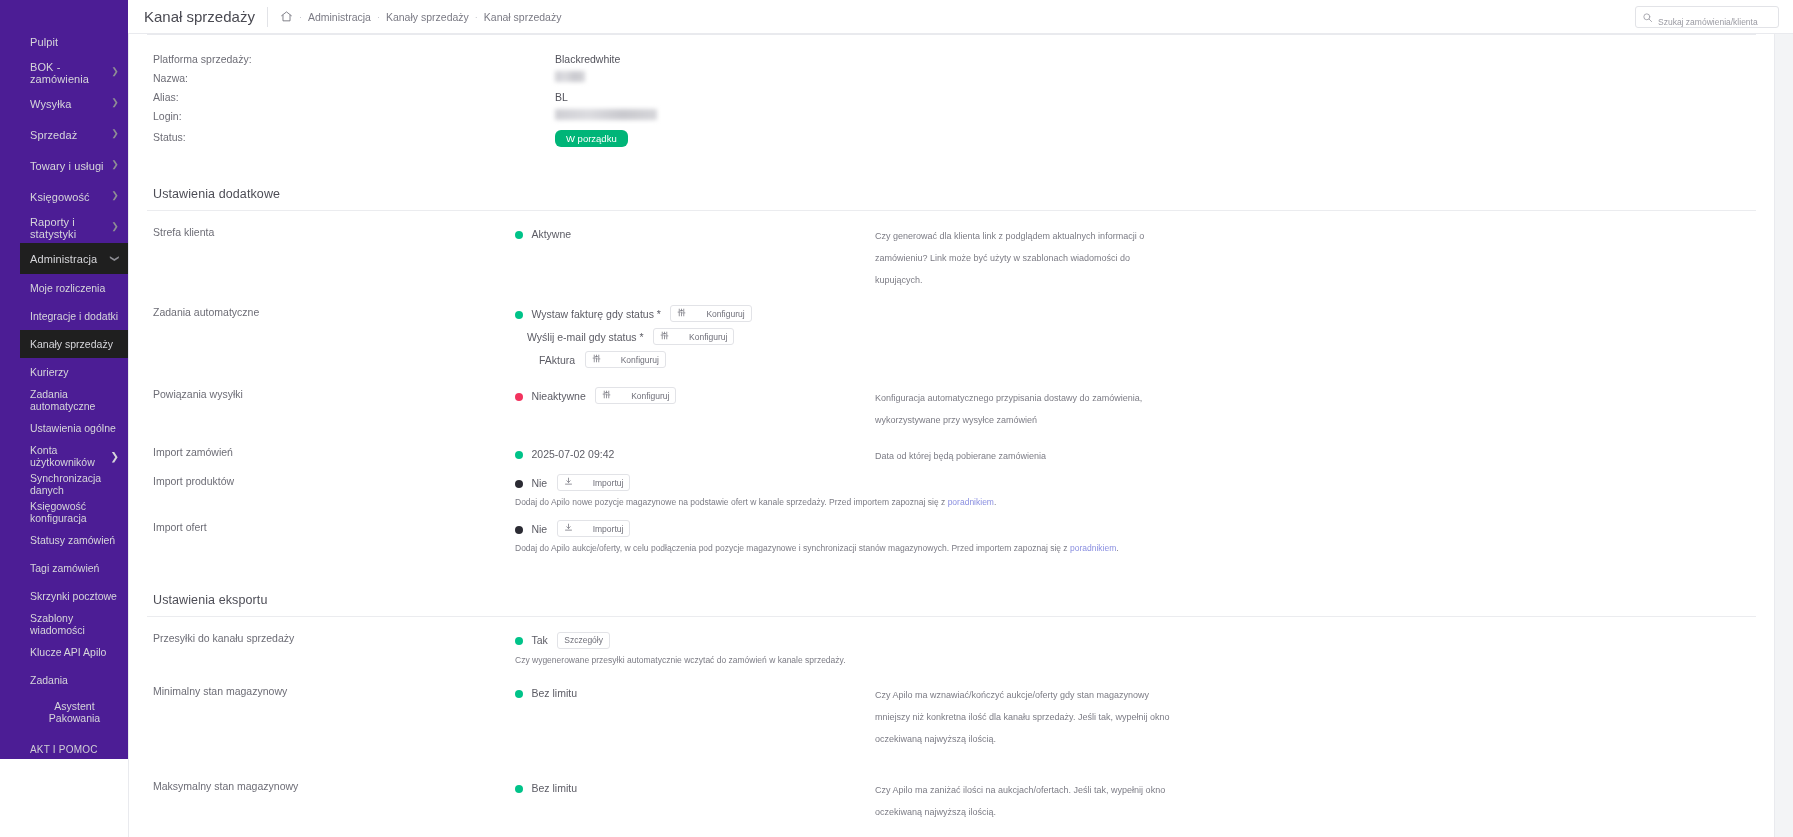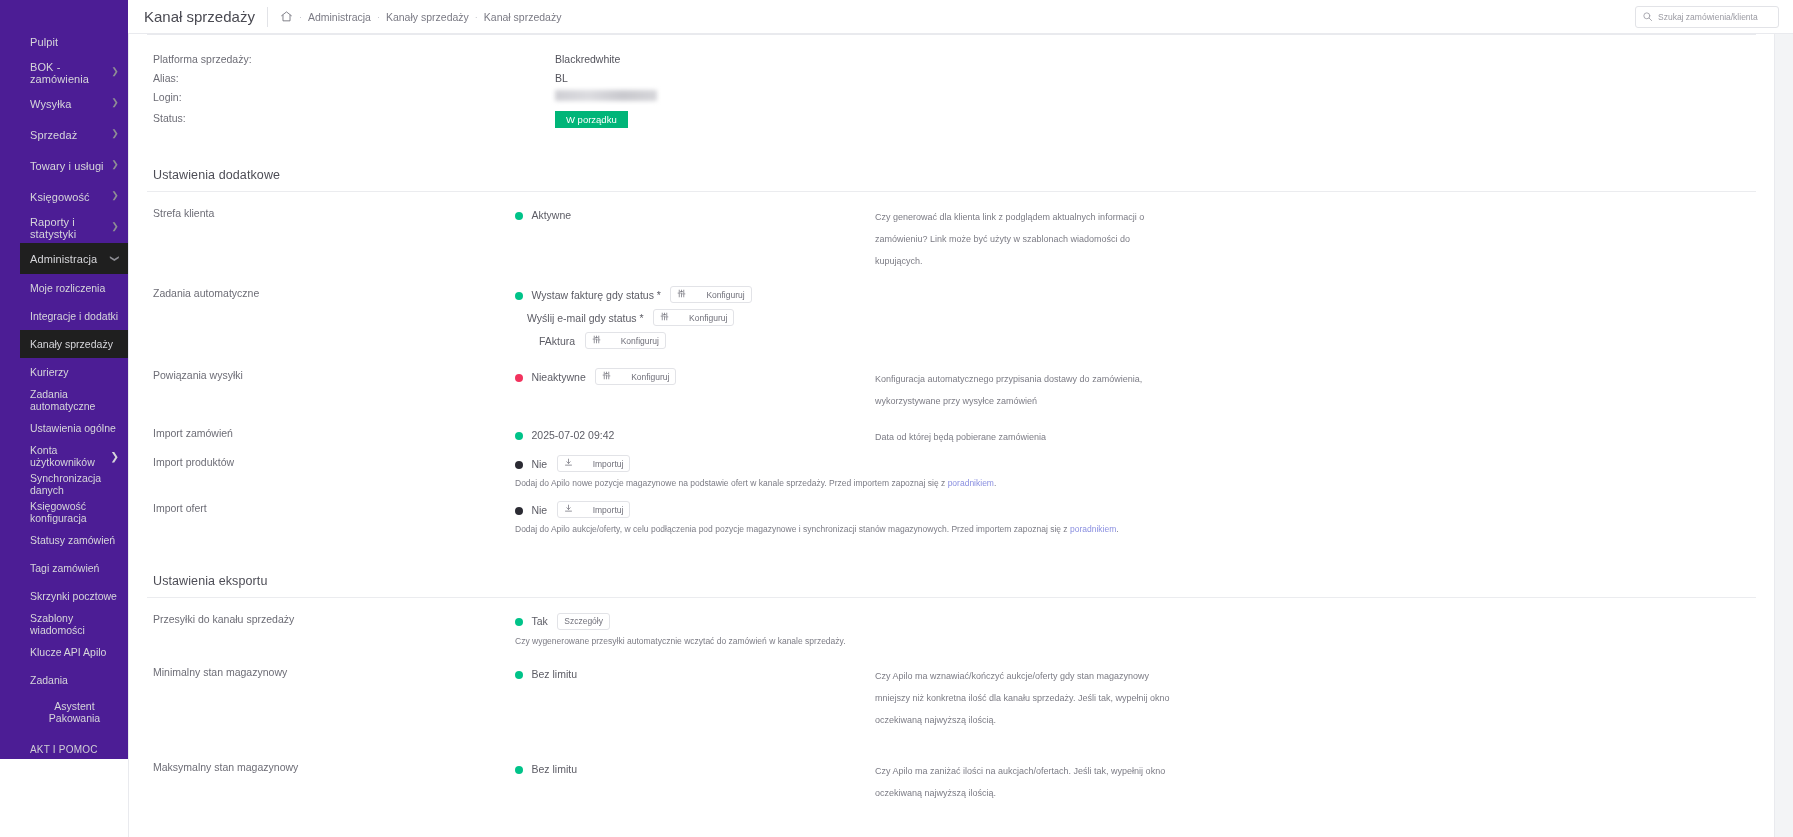--- a/index.html
+++ b/index.html
@@ -61,21 +61,21 @@
   }
   .page-title { font-size: 15px; color: #4a4a52; font-weight: 400; }
   .vsep { width: 1px; height: 20px; background: #e2e3e7; margin: 0 12px; }
   .crumbs { display: flex; align-items: center; font-size: 10.5px; color: #7a7a84; }
   .crumbs .dot { margin: 0 6px; color: #c2c3ca; font-size: 9px; }
   .crumbs a { color: #7a7a84; text-decoration: none; cursor: pointer; }
   .home-ico { display: inline-flex; align-items: center; cursor: pointer; }
   .search-wrap { margin-left: auto; }
   .search-box {
     width: 144px; height: 22px; border: 1px solid #e2e3e7; border-radius: 3px;
-    display: flex; align-items: center; padding: 0 6px; background: #fff;
+    display: flex; align-items: flex-end; padding: 0 6px; background: #fff;
   }
   .search-box input {
     border: 0; outline: 0; font-size: 8.5px; color: #8a8a92;
     font-family: "Liberation Sans", sans-serif; width: 100%; margin-left: 5px;
     background: transparent;
   }
   .search-box input::placeholder { color: #9a9aa2; }
 
   
   .content-scroll { height: 835px; overflow: hidden; padding: 0 18px 0 0; }
@@ -93,21 +93,21 @@
   .info { padding-top: 14px; }
   .info-row { display: flex; height: 19px; align-items: center; }
   .info-label { width: 408px; font-size: 10.5px; color: #6d6d76; padding-left: 6px; }
   .info-value { font-size: 10.5px; color: #53535c; }
   .redact { display: inline-block; height: 11px; border-radius: 1px;
             background: linear-gradient(90deg,#cfcfd4,#dcdce0,#c9c9ce,#d6d6da);
             filter: blur(2.2px); }
   .pill-green {
     display: inline-flex; align-items: center; justify-content: center;
     background: #00b578; color: #fff; font-size: 9.5px;
-    border-radius: 0; height: 17px; padding: 0 11px; margin-top: 2px;
+    border-radius: 6px; height: 17px; padding: 0 11px; margin-top: 2px;
     cursor: pointer;
   }
 
   
   .section-title {
     font-size: 12.5px; color: #4d4d56; padding: 0 0 9px 6px; letter-spacing: .1px;
   }
   .section-head { margin-top: 38px; }
   .hr { height: 1px; background: #ebecef; }
 
@@ -288,20 +288,26 @@
         <div class="card-inner">
 
           <div class="top-rule"></div>
 
           <div class="info">
             <div class="info-row">
               <div class="info-label">Platforma sprzedaży:</div>
               <div class="info-value">Blackredwhite</div>
             </div>
             <div class="info-row">
+              <div class="info-label">Nazwa:</div>
+              <div class="info-value">
+                <span class="redact" style="width:30px"></span>
+              </div>
+            </div>
+            <div class="info-row">
               <div class="info-label">Alias:</div>
               <div class="info-value">BL</div>
             </div>
             <div class="info-row">
               <div class="info-label">Login:</div>
               <div class="info-value">
                 <span class="redact" style="width:102px"></span>
               </div>
             </div>
             <div class="info-row" style="height:24px">

